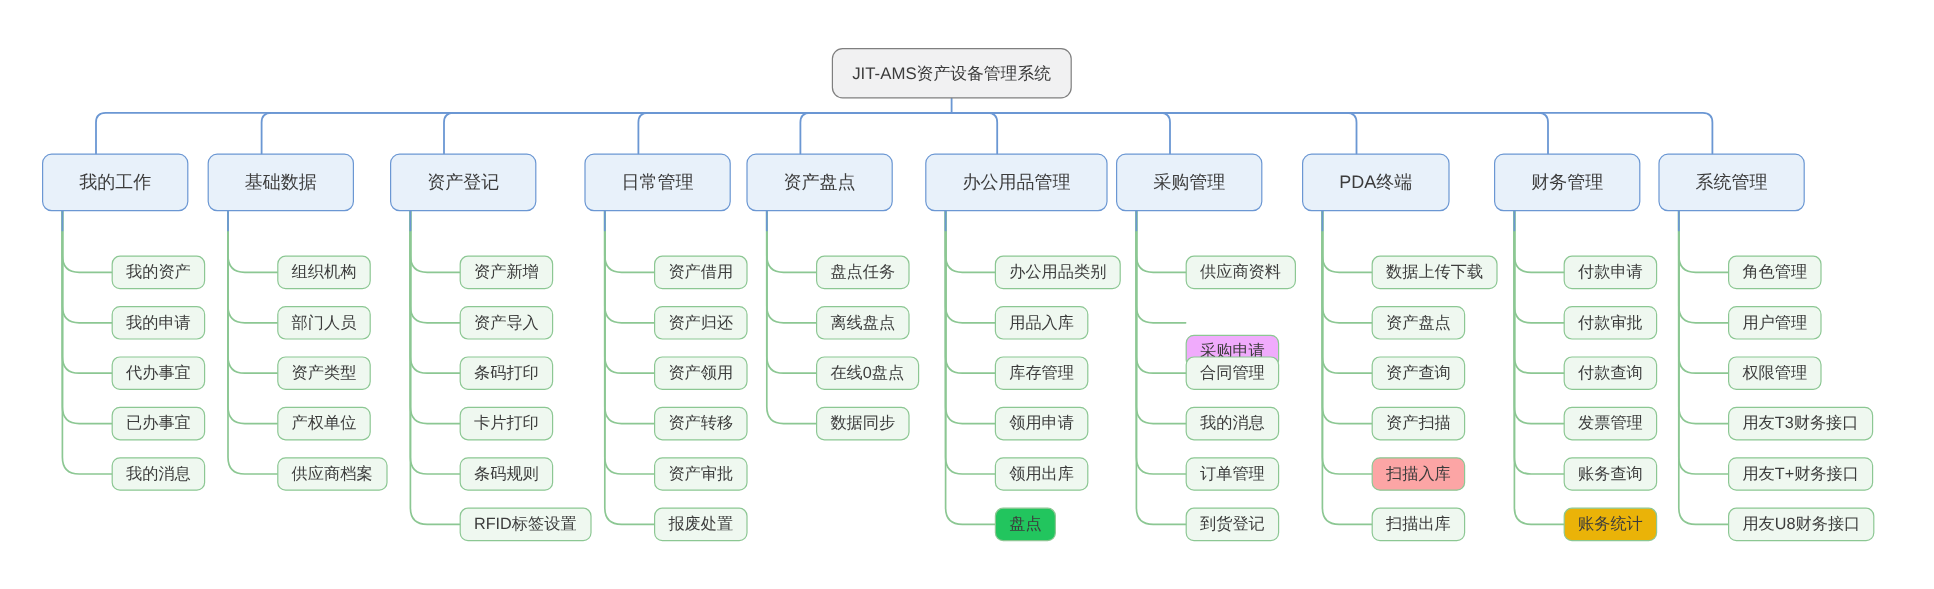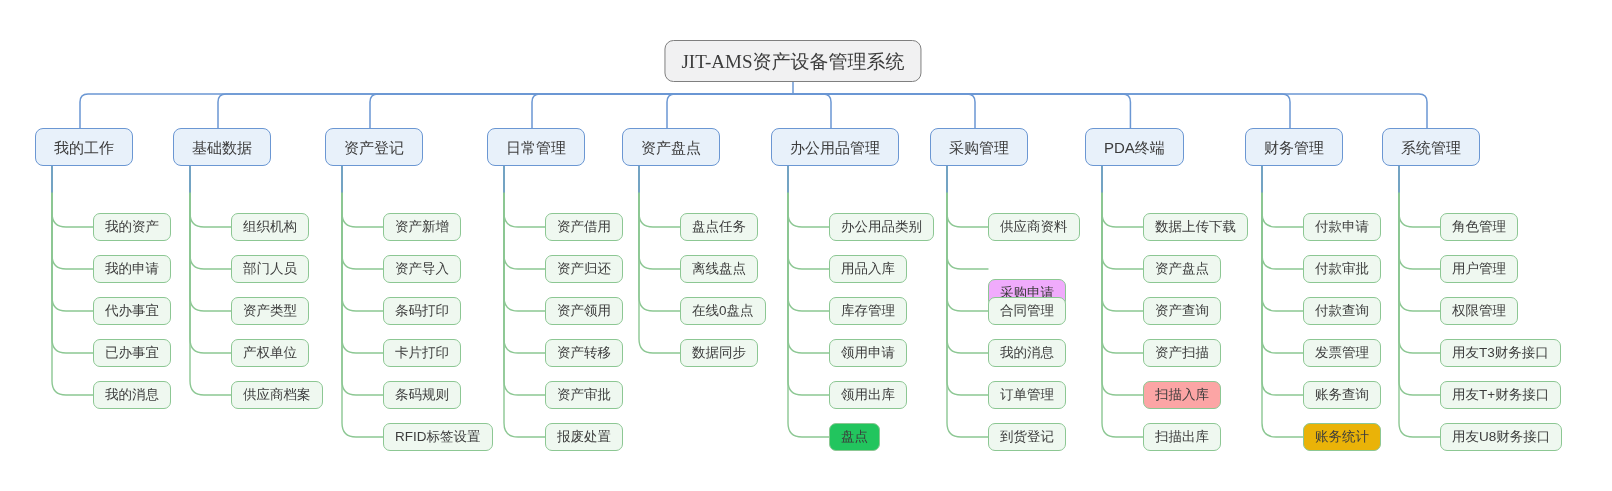--- a/index.html
+++ b/index.html
@@ -17,27 +17,26 @@
     box-sizing:border-box;
     white-space:nowrap;
     color:#3c3c3c;
     background:#fff;
     line-height:1;
   }
   .root{
     height:42px;padding:0 16px;
     border:1.4px solid #7f7f7f;border-radius:9px;
     background:#f1f1f2;
-    font-size:19px;
+    font-size:14px;
     transform:translateX(-50%);
     z-index:3;
-    font-family:Liberation Serif, serif;
   }
   .l2{
-    height:38px;padding:0 18px;
+    height:48px;padding:0 30px;
     border:1.4px solid #6b97d3;border-radius:8px;
     background:#e8f1fa;
     font-size:15px;
     z-index:2;
   }
   .l3{
     height:28px;padding:0 11px;
     border:1.3px solid #8cc793;border-radius:7px;
     background:#eff8f0;
     font-size:13.5px;

